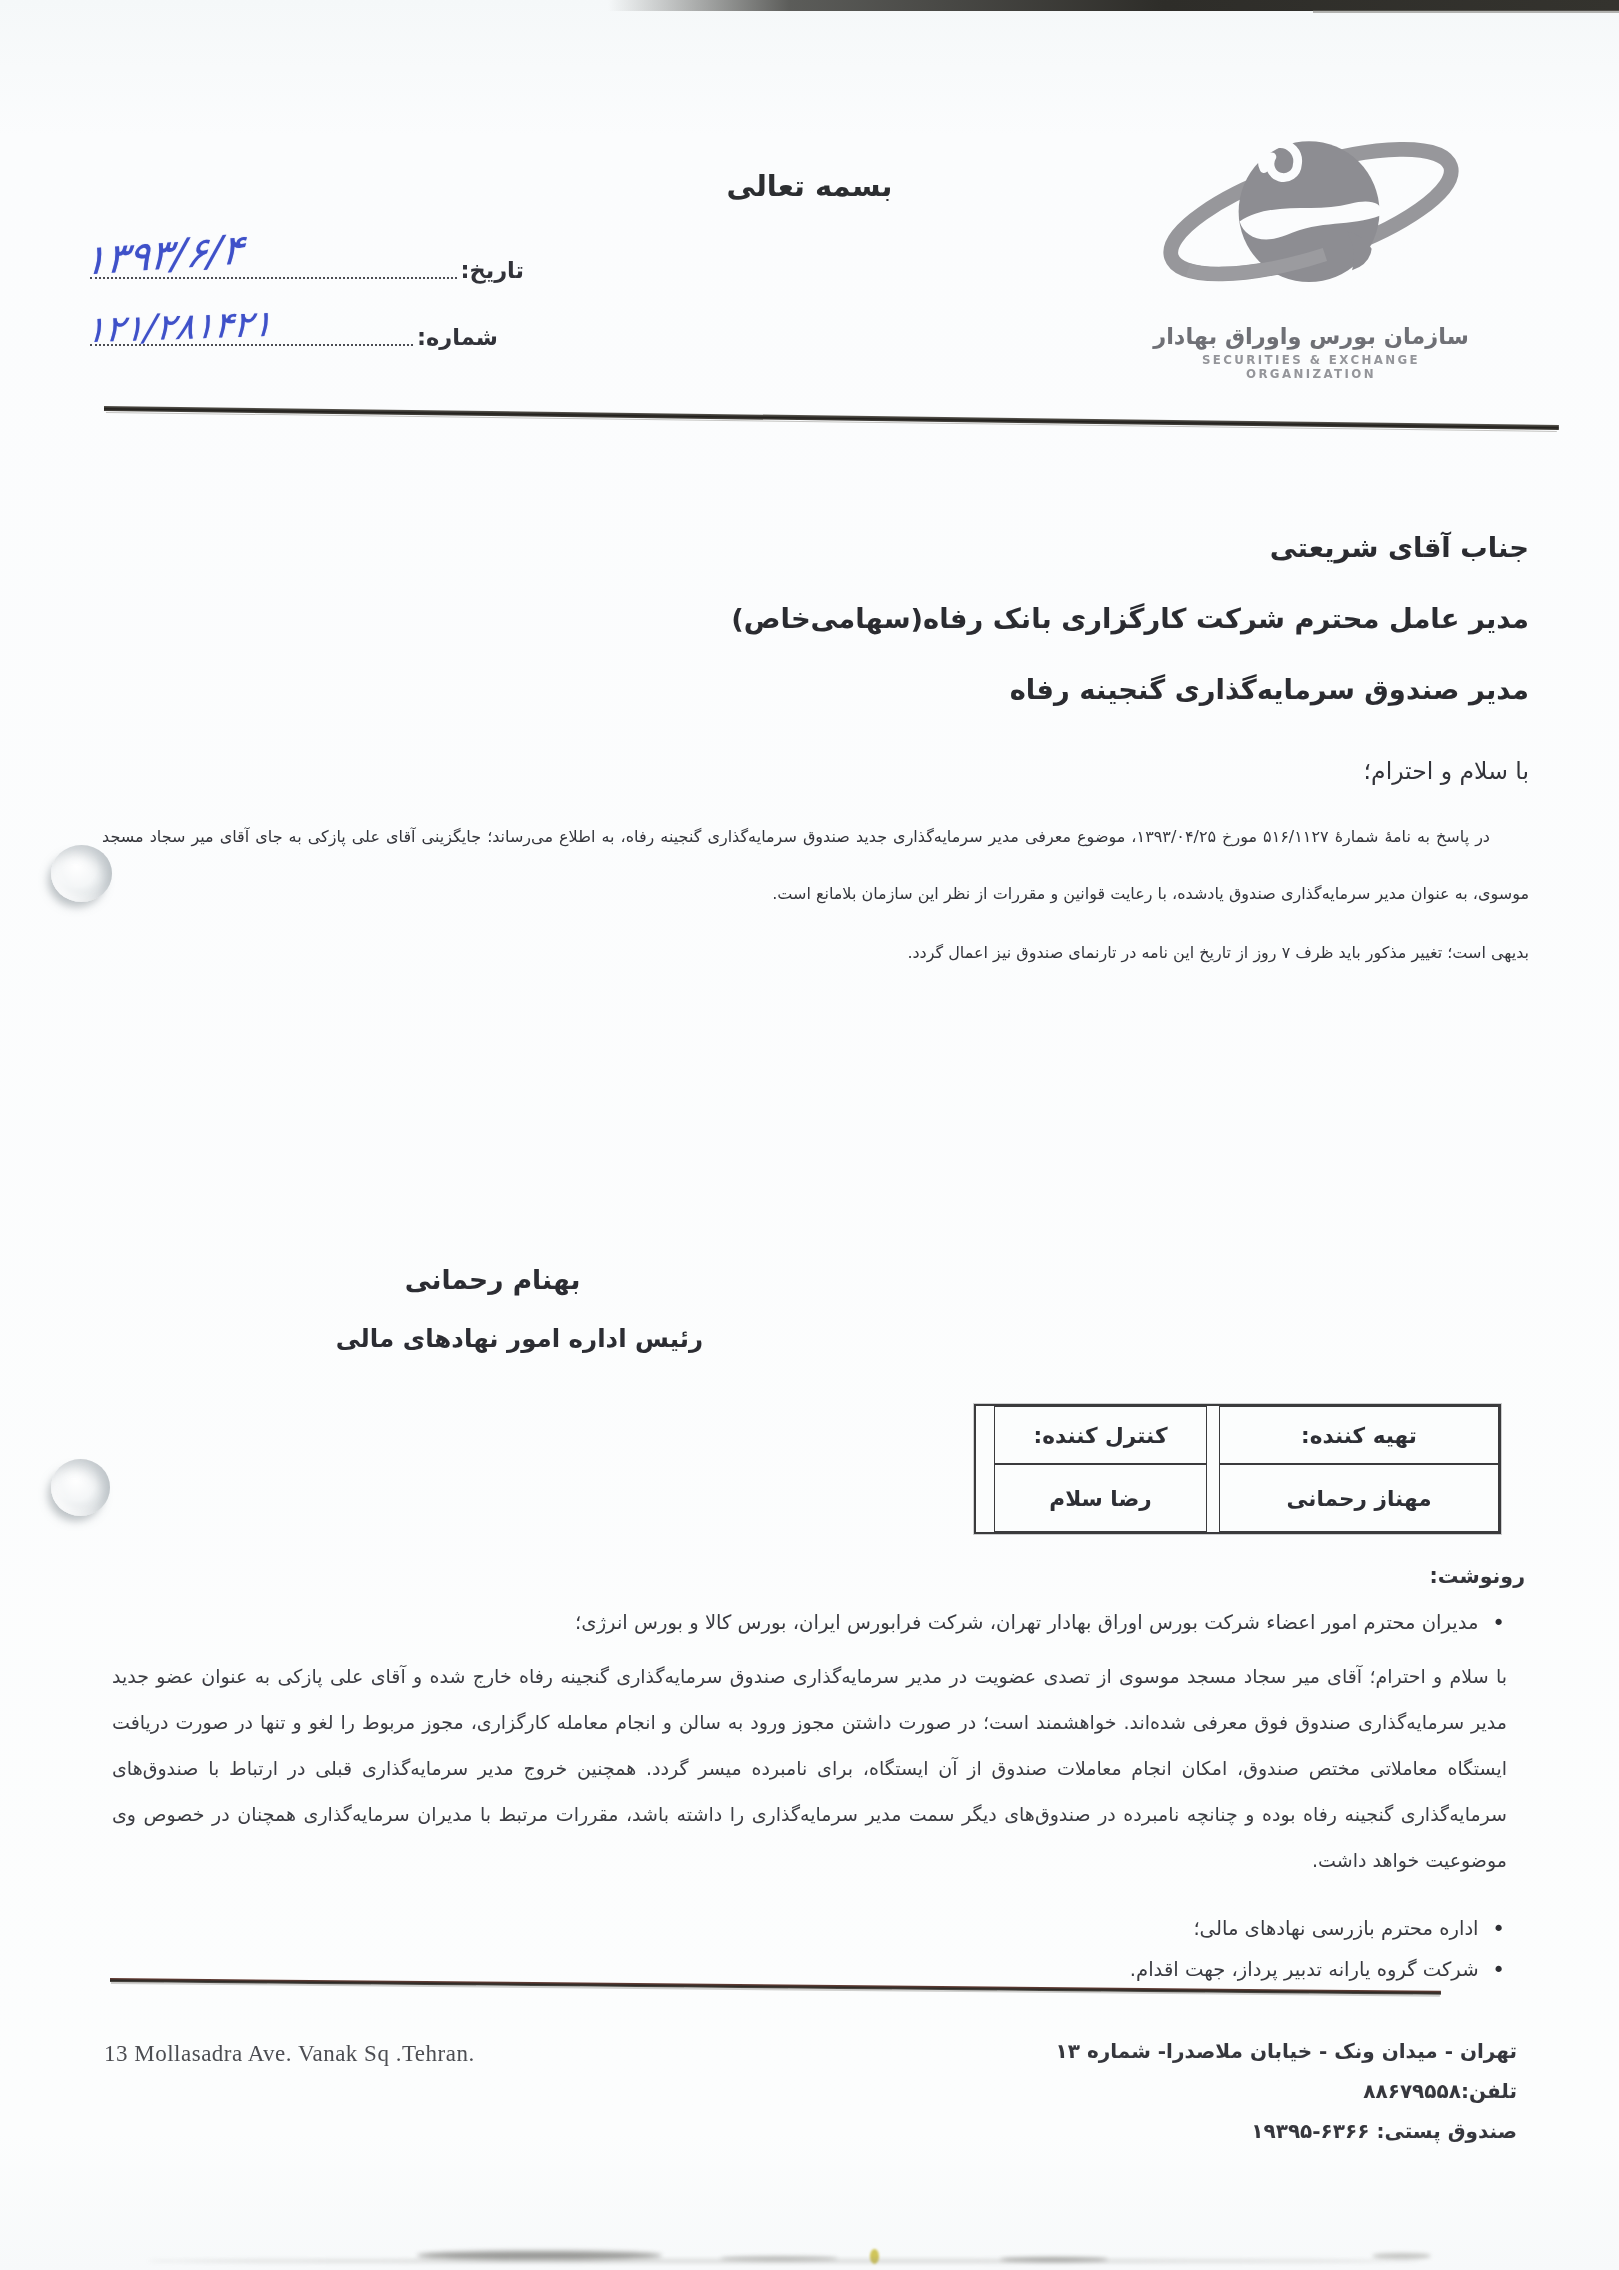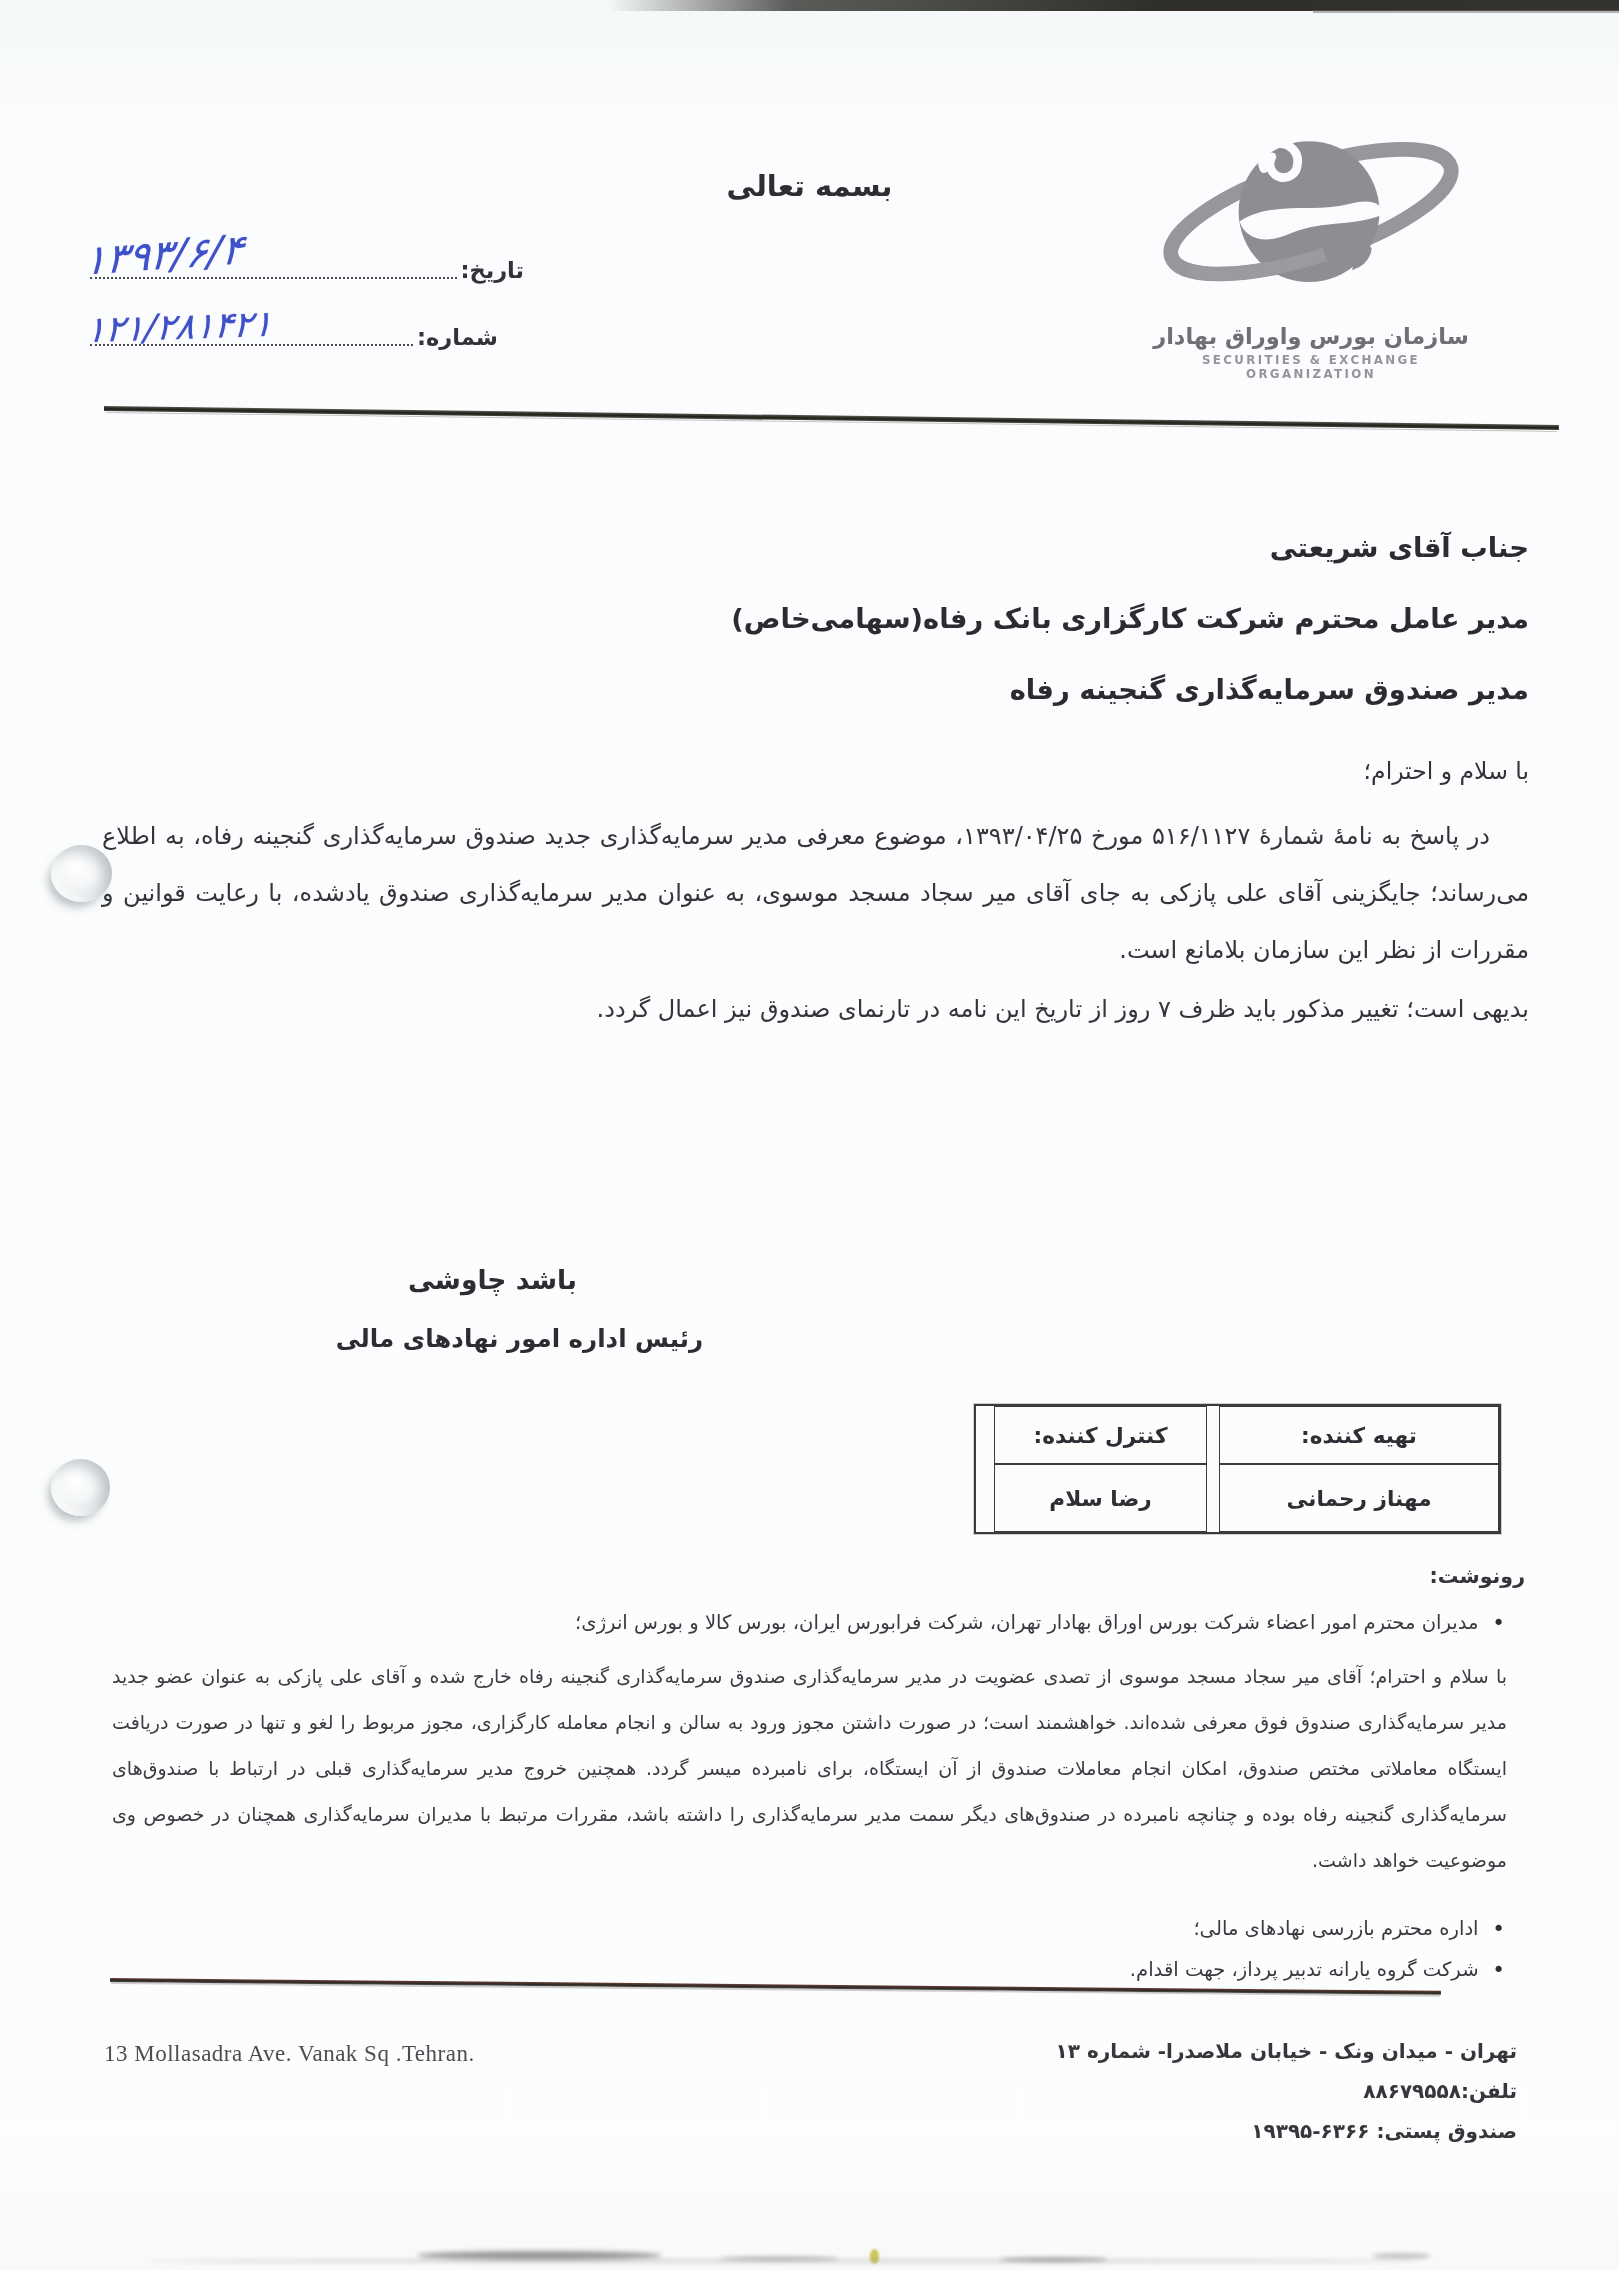--- a/index.html
+++ b/index.html
@@ -53,21 +53,21 @@
     box-shadow:0 3.9px 0 -2px rgba(130,128,122,.45);}
   .rule2{left:110px;top:1978px;width:1331px;height:3.9px;transform:rotate(0.55deg);
     background:linear-gradient(180deg,#6a3f36 0%,#2c2925 60%,#55524c 100%);
     box-shadow:0 2.9px 0 -1px rgba(140,138,132,.4);}
 
   
   .recipient{position:absolute;top:512px;right:90px;direction:rtl;text-align:right;
     font-size:27.4px;font-weight:bold;color:#2b2c31;line-height:71px;}
   .salutation{position:absolute;top:757px;right:90px;direction:rtl;font-size:23.5px;color:#33343a;}
   .body-text{position:absolute;top:808px;right:90px;left:102px;direction:rtl;
-    font-size:24px;color:#34353b;line-height:57px;text-align:justify;}
+    font-size:16px;color:#34353b;line-height:57px;text-align:justify;}
   .body-text p{margin:0;}
   .para1{text-indent:39px;}
   .para2{margin-top:2px !important;text-align:right;}
 
   .sig{position:absolute;top:1264px;left:282px;width:421px;text-align:center;direction:rtl;color:#2c2d33;}
   .sig-name{font-size:26.5px;font-weight:bold;}
   .sig-title{font-size:24.5px;font-weight:bold;margin-top:29px;text-align:right;}
 
   .ctl-table{position:absolute;left:974px;top:1404px;width:523px;direction:rtl;
     display:grid;grid-template-columns:292px 225px;
@@ -142,21 +142,21 @@
     <div>مدیر صندوق سرمایه‌گذاری گنجینه رفاه</div>
   </div>
 
   <div class="salutation">با سلام و احترام؛</div>
   <div class="body-text">
     <p class="para1">در پاسخ به نامهٔ شمارهٔ ۵۱۶/۱۱۲۷ مورخ ۱۳۹۳/۰۴/۲۵، موضوع معرفی مدیر سرمایه‌گذاری جدید صندوق سرمایه‌گذاری گنجینه رفاه، به اطلاع می‌رساند؛ جایگزینی آقای علی پازکی به جای آقای میر سجاد مسجد موسوی، به عنوان مدیر سرمایه‌گذاری صندوق یادشده، با رعایت قوانین و مقررات از نظر این سازمان بلامانع است.</p>
     <p class="para2">بدیهی است؛ تغییر مذکور باید ظرف ۷ روز از تاریخ این نامه در تارنمای صندوق نیز اعمال گردد.</p>
   </div>
 
   <div class="sig">
-    <div class="sig-name">باشد چاوشی</div>
+    <div class="sig-name">بهنام رحمانی</div>
     <div class="sig-title">رئیس اداره امور نهادهای مالی</div>
   </div>
 
   <div class="ctl-table">
     <div class="ctl-cell ctl-head">تهیه کننده:</div>
     <div class="ctl-cell ctl-head">کنترل کننده:</div>
     <div class="ctl-cell ctl-val">مهناز رحمانی</div>
     <div class="ctl-cell ctl-val">رضا سلام</div>
   </div>
 

